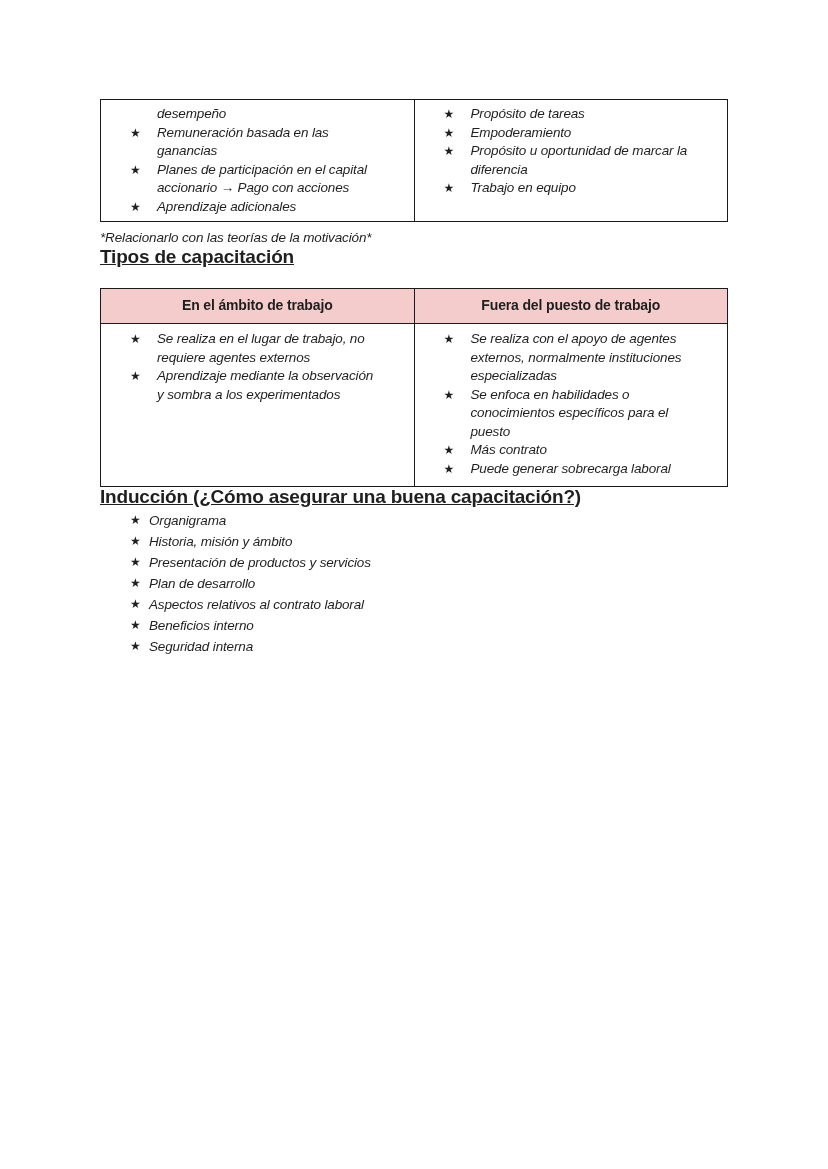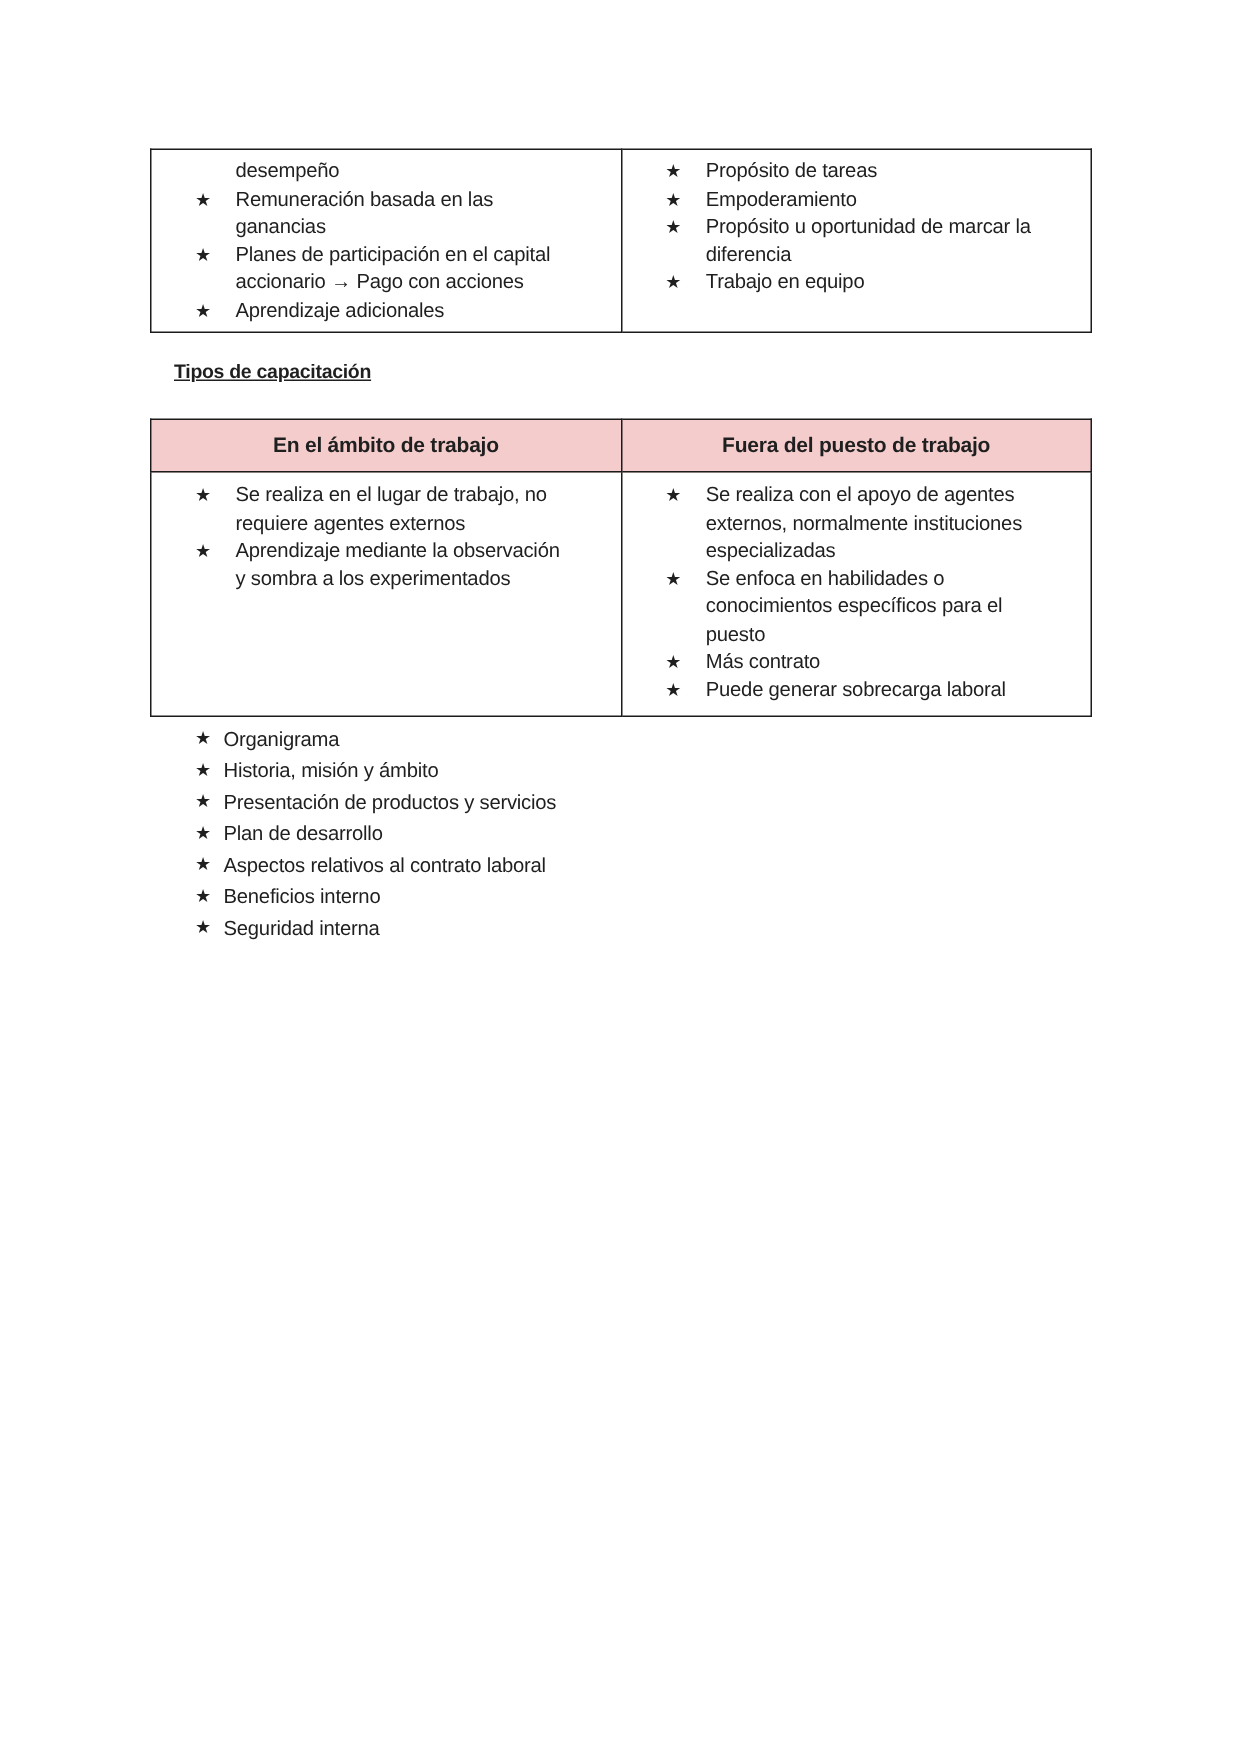--- a/index.html
+++ b/index.html
@@ -34,20 +34,21 @@
     font-size: 14px;
     font-weight: bold;
     text-align: center;
     padding: 7px 4px 8px 4px;
     line-height: 19px;
   }
   ul.starlist {
     list-style: none;
     margin: 0;
     padding: 0;
+    font-style: italic;
   }
   td .starlist { padding: 5px 6px 5px 29px; }
   .starlist li {
     display: flex;
     align-items: flex-start;
     line-height: 18.5px;
   }
   .star {
     flex: 0 0 auto;
     width: 27px;
@@ -59,22 +60,22 @@
     flex: 1 1 auto;
   }
   li.continuation .li-text { margin-left: 27px; }
   td.body-cell .starlist { padding-top: 6px; padding-bottom: 8px; }
   .note {
     margin: 7px 0 0 0;
     font-style: italic;
     line-height: 18px;
   }
   h3.doc-heading {
-    margin: 16px;
-    font-size: 13px;
+    margin: 0;
+    font-size: 19px;
     font-weight: bold;
     text-decoration: underline;
     line-height: 19px;
     letter-spacing: -0.2px;
   }
   .tipos-title { margin-top: 44px; }
   .table2 { margin-top: 22px; }
   .induccion-title { margin-top: 20px; }
   ul.page-list {
     margin-top: 4px;
@@ -130,20 +131,21 @@
           <li>
             <span class="star">★</span>
             <span class="li-text">Trabajo en equipo</span>
           </li>
         </ul>
       </td>
     </tr>
   </tbody>
     </table>
 
+  <p class="note">*Relacionarlo con las teorías de la motivación*</p>
 
   <h3 class="doc-heading tipos-title">Tipos de capacitación</h3>
 
   <table class="table2">
     <tbody>
         <tr>
       <th class="pink-header">En el ámbito de trabajo</th>
       <th class="pink-header">Fuera del puesto de trabajo</th>
     </tr>
     <tr>
@@ -182,20 +184,21 @@
           <li>
             <span class="star">★</span>
             <span class="li-text">Puede generar sobrecarga laboral</span>
           </li>
         </ul>
       </td>
     </tr>
   </tbody>
     </table>
 
+  <h3 class="doc-heading induccion-title">Inducción (¿Cómo asegurar una buena capacitación?)</h3>
 
   <ul class="starlist page-list">
     <li>
       <span class="star">★</span>
       <span class="li-text">Organigrama</span>
     </li>
     <li>
       <span class="star">★</span>
       <span class="li-text">Historia, misión y ámbito</span>
     </li>

